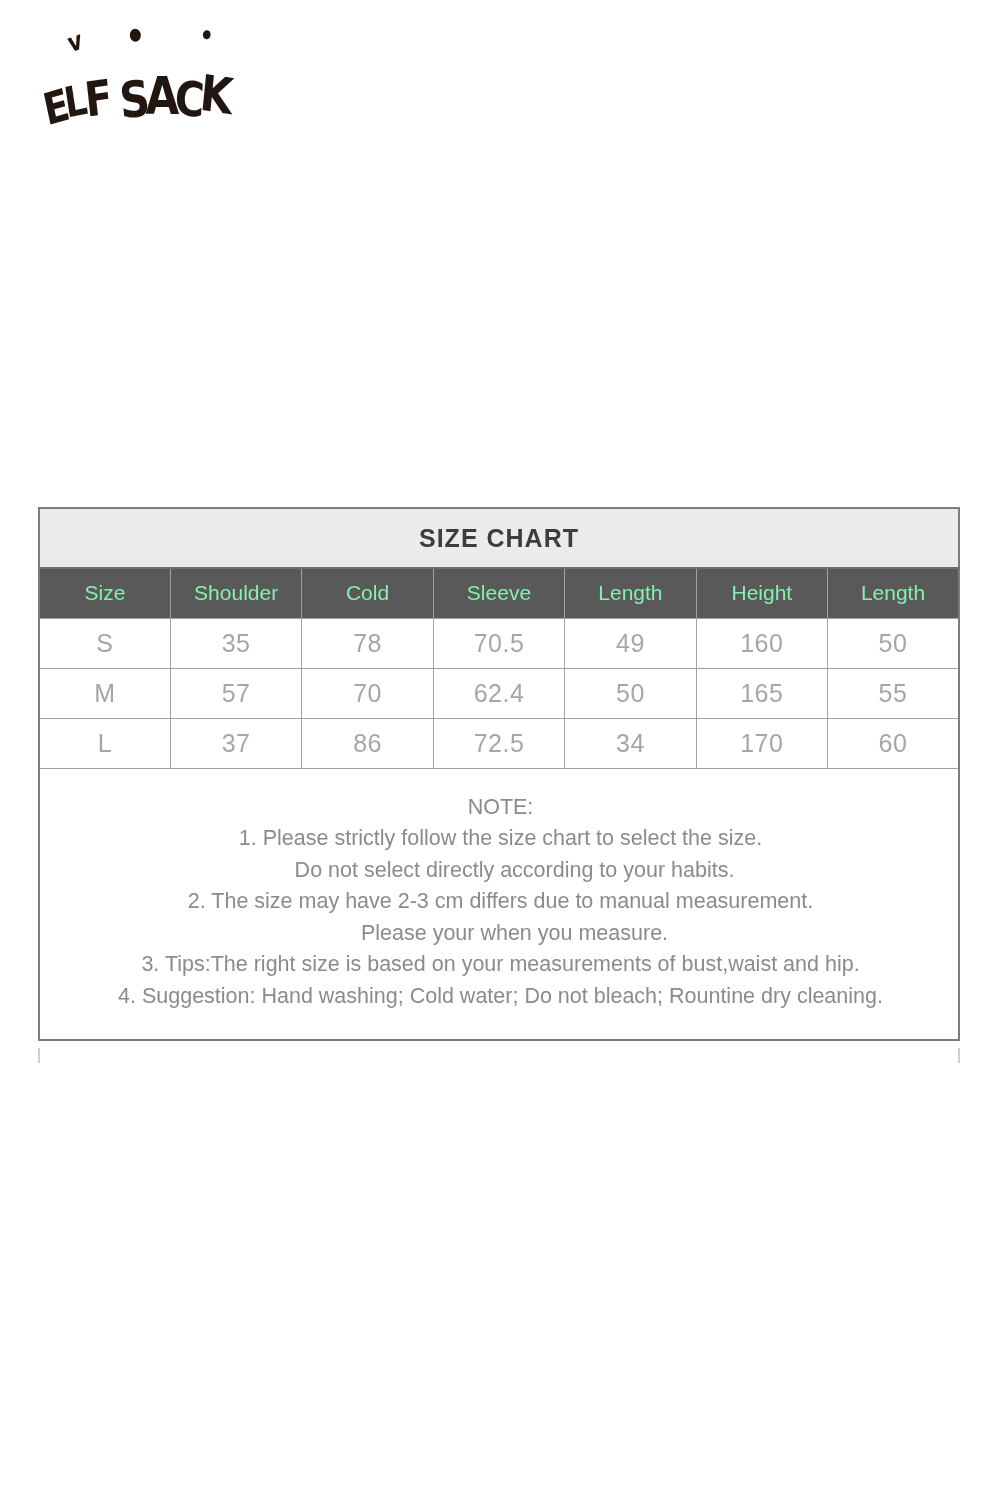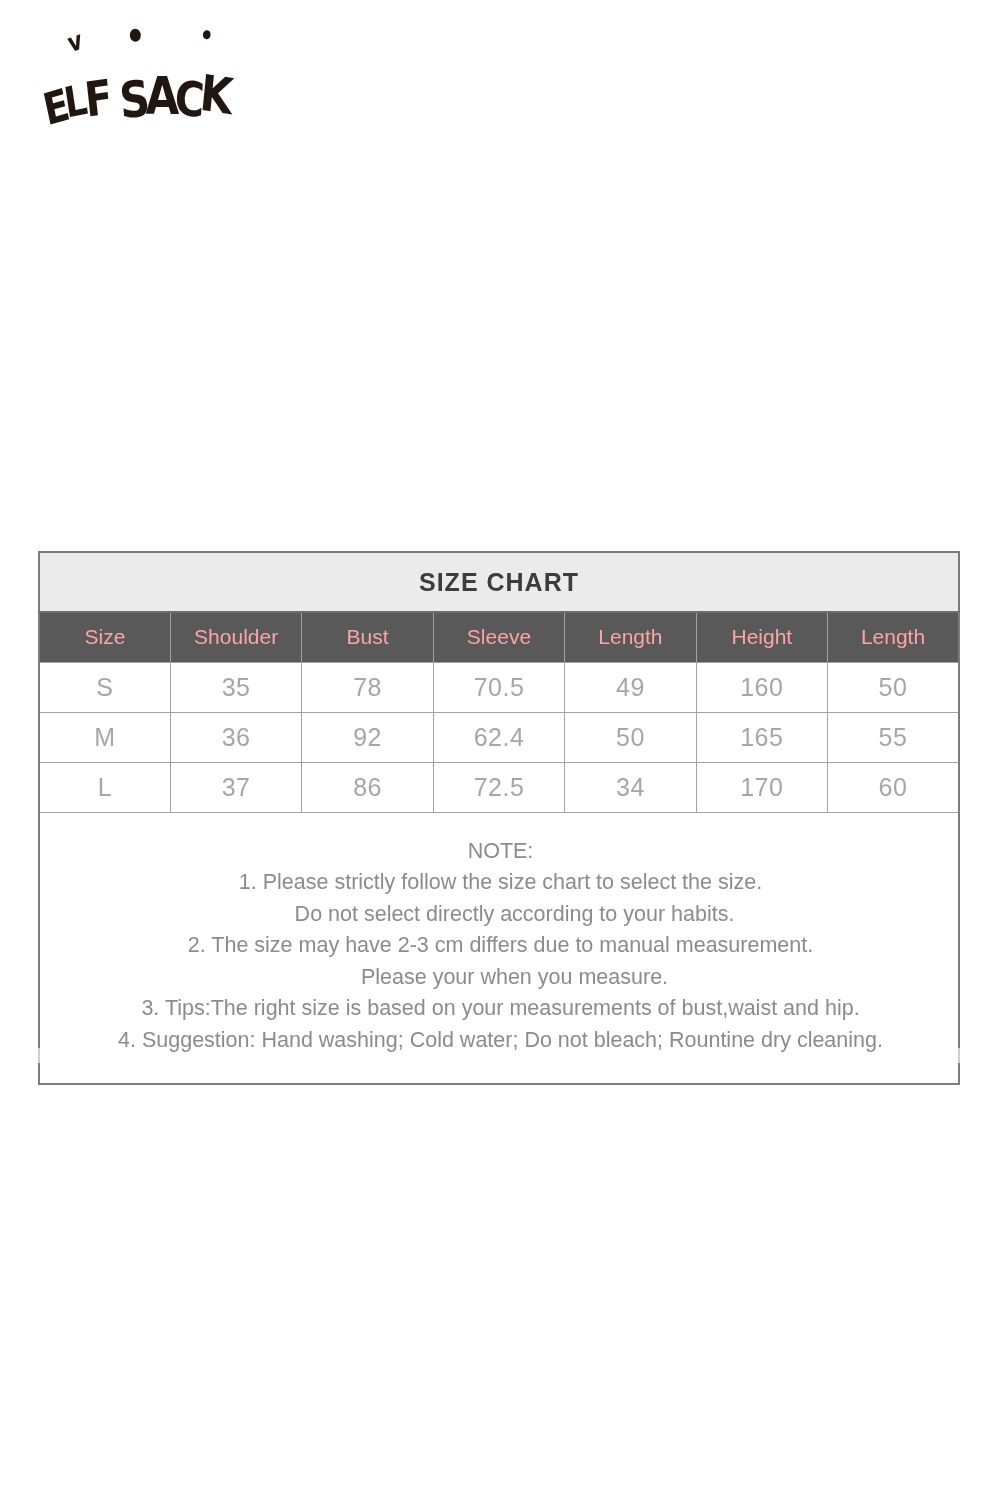--- a/index.html
+++ b/index.html
@@ -47,21 +47,20 @@
     position: absolute; right: -2px; top: -8px;
     width: 9px; height: 9px; border-radius: 50%;
     background: #221611; transform: rotate(10deg);
   }
 
   
   .chart-wrap {
     position: absolute;
     left: 38px; top: 507px;
     width: 922px;
-    margin-top: 44px;
   }
   table.size-chart {
     width: 100%;
     border-collapse: collapse;
     table-layout: fixed;
     border: 2px solid #7c7c7c;
   }
   table.size-chart td, table.size-chart th {
     border: 1px solid #a2a2a2;
     text-align: center;
@@ -72,21 +71,21 @@
     background: #ebebeb;
     font-size: 25px;
     font-weight: bold;
     letter-spacing: 1px;
     color: #3d3d3d;
     border-bottom: 2px solid #6e6e6e !important;
   }
   .col-head th {
     height: 50px;
     background: #595959;
-    color: #fca5a5;
+    color: #86efac;
     font-weight: normal;
     font-size: 21px;
     border: 1px solid #8f8f8f;
   }
   .data-row td {
     height: 50px;
     font-size: 25px;
     color: #a6a6a6;
     letter-spacing: 0.5px;
     background: #ffffff;
@@ -131,39 +130,39 @@
 
 <div class="chart-wrap">
   <table class="size-chart">
     <tbody>
       <tr>
         <td class="chart-title-cell" colspan="7">SIZE CHART</td>
       </tr>
       <tr class="col-head">
         <th>Size</th>
         <th>Shoulder</th>
-        <th>Bust</th>
+        <th>Cold</th>
         <th>Sleeve</th>
         <th>Length</th>
         <th>Height</th>
         <th>Length</th>
       </tr>
       <tr class="data-row">
         <td>S</td>
         <td>35</td>
         <td>78</td>
         <td>70.5</td>
         <td>49</td>
         <td>160</td>
         <td>50</td>
       </tr>
       <tr class="data-row">
         <td>M</td>
-        <td>36</td>
-        <td>92</td>
+        <td>57</td>
+        <td>70</td>
         <td>62.4</td>
         <td>50</td>
         <td>165</td>
         <td>55</td>
       </tr>
       <tr class="data-row">
         <td>L</td>
         <td>37</td>
         <td>86</td>
         <td>72.5</td>

